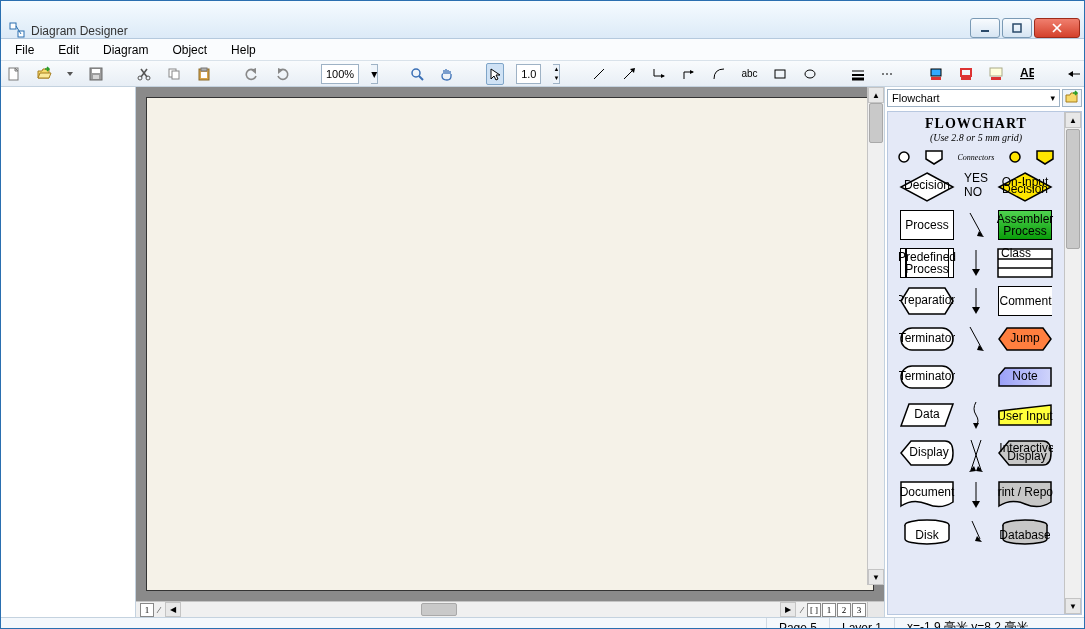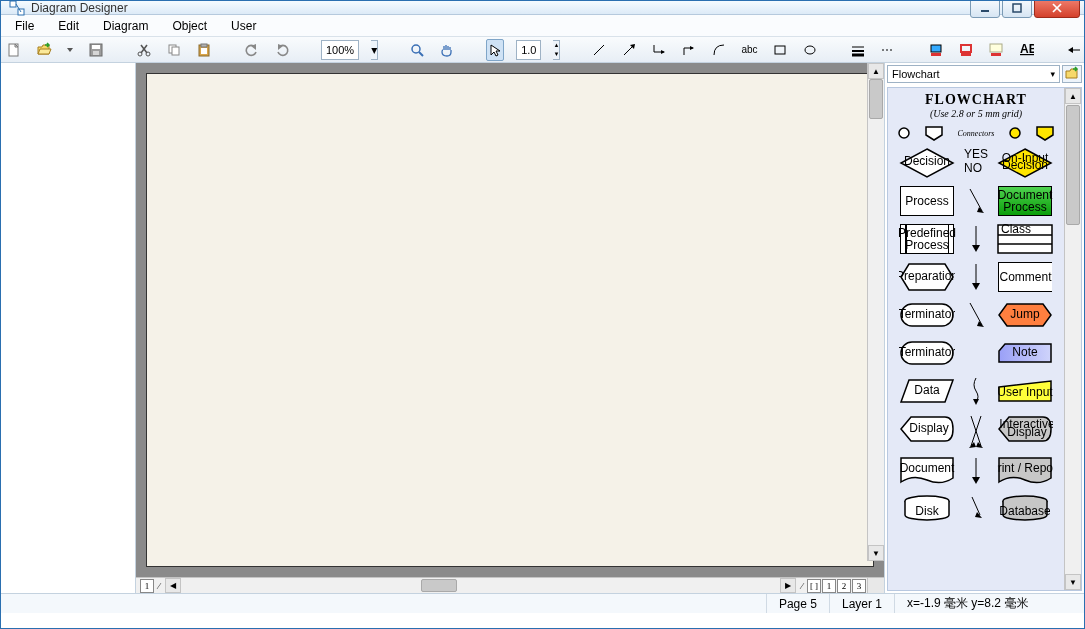--- a/index.html
+++ b/index.html
@@ -1,19 +1,19 @@
 <!DOCTYPE html>
 <html><head>
 <meta charset="utf-8">
 <style>
   * { box-sizing: border-box; margin: 0; padding: 0; font-family: "Segoe UI", Tahoma, sans-serif; font-size: 12px; }
   body { background: #fff; width: 1085px; height: 629px; overflow: hidden; border: 1px solid #2a6fb0; }
 
   
-  .titlebar { height: 14px; background: linear-gradient(to bottom, #f5fbff, #dceaf7); border-bottom: 1px solid #b5c9dd; display:flex; align-items:center; padding:0 2px; }
+  .titlebar { height: 38px; background: linear-gradient(to bottom, #f5fbff, #dceaf7); border-bottom: 1px solid #b5c9dd; display:flex; align-items:flex-end; padding:0 2px; }
   .titlebar .app-icon { width:16px; height:16px; margin:0 6px; display:flex; align-items:center; justify-content:center; }
   .titlebar .title { flex:1; color:#333; }
   .titlebar .win-btns { display:flex; gap:2px; margin-right:2px; }
   .titlebar .win-btn { width:30px; height:20px; border:1px solid #7a9ab5; border-radius:3px; background:linear-gradient(to bottom,#f8fbfe,#d6e5f3); display:flex; align-items:center; justify-content:center; color:#2a4a6a; }
   .titlebar .win-btn.big { width:46px; }
   .titlebar .win-btn.close { background:linear-gradient(to bottom,#f07f6e,#d4412c); color:#fff; border-color:#9e2b1b; }
   .titlebar .win-btn svg { display:block; }
 
   
   .menubar { height:22px; display:flex; align-items:center; padding:0 6px; gap:8px; border-bottom:1px solid #d9e2ea; background:#fafcfe; }
@@ -110,21 +110,21 @@
         </svg>
       </div>
   </div>
 </div>
 
 <div class="menubar">
   <div class="menu">File</div>
   <div class="menu">Edit</div>
   <div class="menu">Diagram</div>
   <div class="menu">Object</div>
-  <div class="menu">User</div>
+  <div class="menu">Help</div>
 </div>
 
 <div class="toolbar">
   <div class="tool-btn">
       <svg width="16" height="16">
         <rect x="3" y="2" width="9" height="12" fill="#fff" stroke="#7a7a7a"></rect>
         <polygon points="9,2 12,5 9,5" fill="#dcdcdc" stroke="#7a7a7a"></polygon>
       </svg>
     </div>
   <div class="tool-btn">
@@ -392,21 +392,21 @@
               </div>
             </div>
           <div class="mid-col">
               <svg width="20" height="30">
                 <line x1="4" y1="4" x2="16" y2="26" stroke="#000"></line>
                 <polygon points="13,22 18,28 11,27" fill="#000"></polygon>
               </svg>
             </div>
           <div class="shape-cell">
               <div class="shape-box" style="background:linear-gradient(to bottom,#4fd24f,#0a9e0a);">
-                <span style="line-height:1">Document Process</span>
+                <span style="line-height:1">Assembler Process</span>
               </div>
             </div>
 
           <div class="shape-cell">
               <div class="shape-box predef">
                 <span>Predefined Process</span>
               </div>
             </div>
           <div class="mid-col">
               <svg width="20" height="30">

